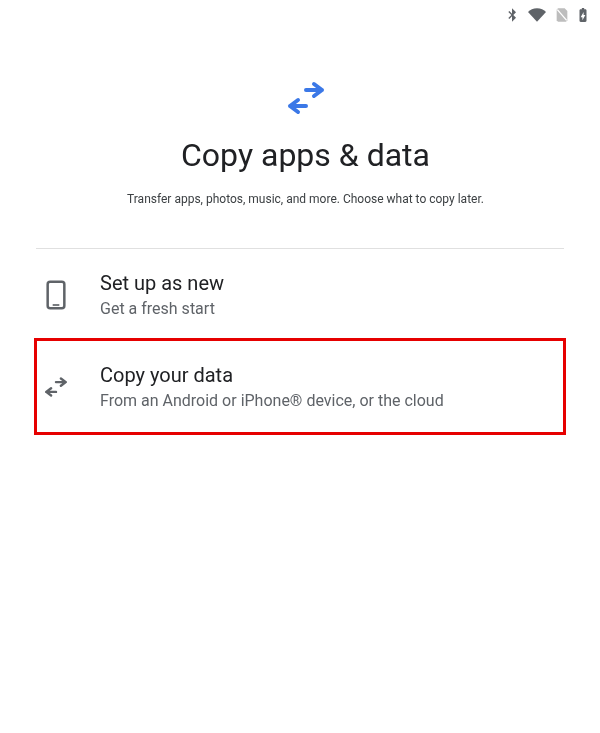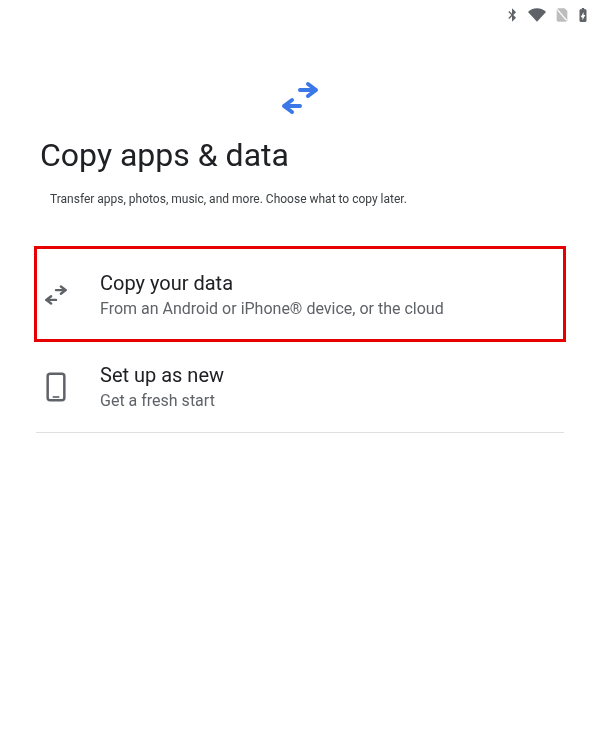--- a/index.html
+++ b/index.html
@@ -1,21 +1,21 @@
 <!DOCTYPE html>
 <html><head>
   <meta charset="utf-8">
   <style>
     * { margin:0; padding:0; box-sizing:border-box; font-family:Roboto, "Segoe UI", Arial, sans-serif; }
     body { width:600px; height:733px; background:#fff; color:#202124; position:relative; }
     
     .status-bar { position:absolute; top:4px; right:10px; display:flex; align-items:center; gap:6px; }
     .status-bar span, .status-bar svg { color:#5f6368; }
     
-    .header { padding:80px 40px 30px; }
+    .header { text-align:center; padding:80px 40px 30px;margin-left:11px; }
     .header-icon { display:flex; justify-content:center; margin-bottom:20px; }
     .title { font-size:32px; font-weight:400; color:#202124; margin-bottom:16px; }
     .subtitle { font-size:12px; line-height:1.5; color:#3c4043; padding:0 10px; }
     
     .options { margin:10px 36px 0; }
     .option { display:flex; align-items:center; gap:28px; padding:22px 8px 22px 4px; border-top:1px solid #e0e0e0; cursor:pointer; }
     .option:last-child { border-bottom:1px solid #e0e0e0; }
     .option .icon-slot { width:32px; display:flex; justify-content:center; color:#5f6368; }
     .opt-title { font-size:20px; color:#202124; font-weight:400; margin-bottom:4px; }
     .opt-sub   { font-size:16px; color:#5f6368; }
@@ -55,39 +55,39 @@
       <path d="M30 4 L38 10 L30 16 M38 10 H22" stroke="#3b78e7" stroke-width="4" fill="none" stroke-linecap="round" stroke-linejoin="round"></path>
       <path d="M14 20 L6 26 L14 32 M6 26 H22" stroke="#3b78e7" stroke-width="4" fill="none" stroke-linecap="round" stroke-linejoin="round"></path>
     </svg>
   </div>
   <h1 class="title">Copy apps &amp; data</h1>
   <p class="subtitle">Transfer apps, photos, music, and more. Choose what to copy later.</p>
 </div>
 
 <div class="options">
 
+  <div class="option">
+    <div class="icon-slot">
+      <svg width="20" height="30" viewBox="0 0 24 36">
+        <rect x="2" y="2" width="20" height="32" rx="3" ry="3" fill="none" stroke="#5f6368" stroke-width="3"></rect>
+        <rect x="8" y="29" width="8" height="2" fill="#5f6368"></rect>
+      </svg>
+    </div>
+    <div>
+      <div class="opt-title">Set up as new</div>
+      <div class="opt-sub">Get a fresh start</div>
+    </div>
+  </div>
+
   <div class="option highlight">
     <div class="icon-slot">
       <svg width="28" height="22" viewBox="0 0 44 36">
         <path d="M30 4 L38 10 L30 16 M38 10 H22" stroke="#5f6368" stroke-width="4" fill="none" stroke-linecap="round" stroke-linejoin="round"></path>
         <path d="M14 20 L6 26 L14 32 M6 26 H22" stroke="#5f6368" stroke-width="4" fill="none" stroke-linecap="round" stroke-linejoin="round"></path>
       </svg>
     </div>
     <div>
       <div class="opt-title">Copy your data</div>
       <div class="opt-sub">From an Android or iPhone® device, or the cloud</div>
     </div>
   </div>
 
-  <div class="option">
-    <div class="icon-slot">
-      <svg width="20" height="30" viewBox="0 0 24 36">
-        <rect x="2" y="2" width="20" height="32" rx="3" ry="3" fill="none" stroke="#5f6368" stroke-width="3"></rect>
-        <rect x="8" y="29" width="8" height="2" fill="#5f6368"></rect>
-      </svg>
-    </div>
-    <div>
-      <div class="opt-title">Set up as new</div>
-      <div class="opt-sub">Get a fresh start</div>
-    </div>
-  </div>
-
 </div>
 
 </body></html>

